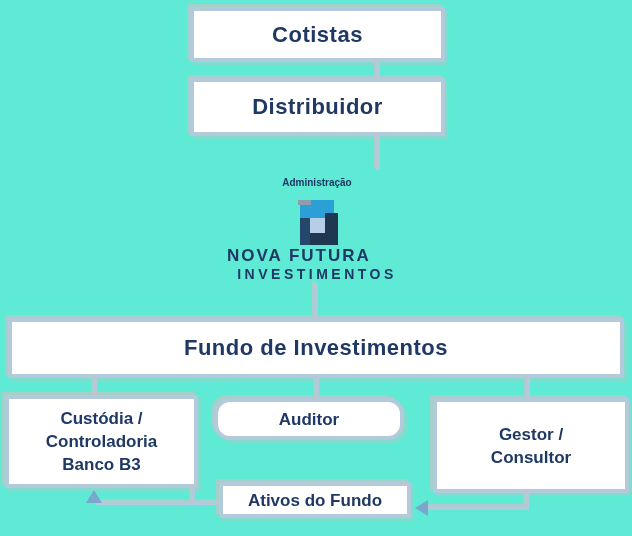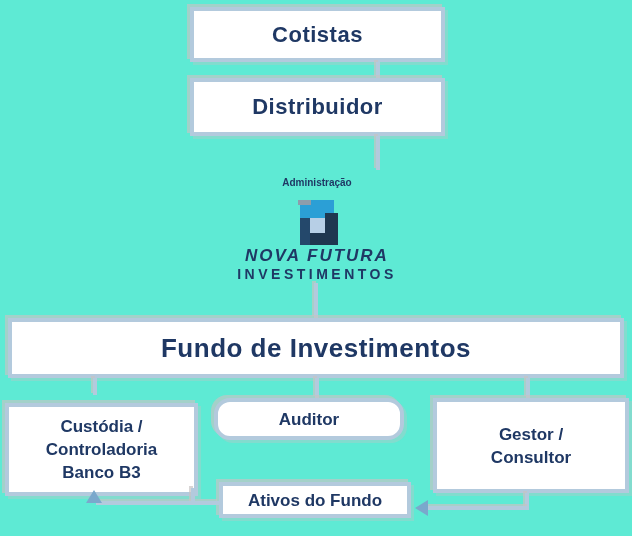--- a/index.html
+++ b/index.html
@@ -8,42 +8,42 @@
     font-family:"Liberation Sans","DejaVu Sans",sans-serif;color:#1f3864;
   }
   .box{
     position:absolute;box-sizing:border-box;background:#ffffff;
     border:4px solid #b3cadd;
     box-shadow:-3px -3px 0 rgba(199,195,195,0.65),3px 3px 0 rgba(199,195,195,0.35);
     display:flex;align-items:center;justify-content:center;text-align:center;
   }
   .lbl{font-weight:bold;color:#1f3864;}
   .lbl-xl{font-size:22px;letter-spacing:0.5px;}
-  .lbl-wide{font-size:26px;letter-spacing:0.5px;}
+  .lbl-wide{font-size:22px;letter-spacing:0.5px;}
   .lbl-md{font-size:17px;line-height:23px;}
   .line{position:absolute;background:#b3cadd;box-shadow:-2px -2px 0 rgba(199,195,195,0.7);}
   .tri-up{
     position:absolute;width:0;height:0;
     border-left:8px solid transparent;border-right:8px solid transparent;
     border-bottom:13px solid #7aa8cc;
   }
   .tri-left{
     position:absolute;width:0;height:0;
     border-top:8px solid transparent;border-bottom:8px solid transparent;
     border-right:13px solid #7aa8cc;
   }
   .admin-label{
     position:absolute;left:227px;top:177px;width:180px;text-align:center;
     font-size:10px;font-weight:bold;color:#1f3864;
   }
   .logo-mark{position:absolute;left:298px;top:200px;width:40px;height:45px;}
   .logo-mark div{position:absolute;}
   .logo-name{
-    position:absolute;left:227px;top:246px;width:180px;text-align:center;
-    font-size:17px;font-weight:bold;letter-spacing:2px;color:#1f3864;white-space:nowrap;font-style:italic;
+    position:absolute;left:227px;top:246px;width:180px;
+    font-size:17px;font-weight:bold;letter-spacing:2px;color:#1f3864;white-space:nowrap;
   }
   .logo-tagline{
     position:absolute;left:227px;top:266px;width:180px;text-align:center;
     font-size:14px;font-weight:bold;letter-spacing:3.5px;color:#1f3864;white-space:nowrap;
   }
   .multiline{display:flex;flex-direction:column;}
 </style>
 </head>
 <body>
 
@@ -78,21 +78,21 @@
   <div class="line" style="left:314px;top:283px;width:4px;height:35px;"></div>
 
   <div class="box" style="left:8px;top:318px;width:616px;height:60px;">
     <span class="lbl lbl-wide">Fundo de Investimentos</span>
   </div>
 
   <div class="line" style="left:93px;top:378px;width:4px;height:17px;"></div>
   <div class="line" style="left:315px;top:378px;width:4px;height:20px;"></div>
   <div class="line" style="left:526px;top:378px;width:4px;height:20px;"></div>
 
-  <div class="box" style="left:5px;top:395px;width:193px;height:93px;margin-top:8px;">
+  <div class="box" style="left:5px;top:395px;width:193px;height:93px;">
     <span class="lbl lbl-md multiline">
       <span>Custódia /</span>
       <span>Controladoria</span>
       <span>Banco B3</span>
     </span>
   </div>
 
   <div class="box" style="left:214px;top:398px;width:190px;height:42px;border-radius:16px;">
     <span class="lbl lbl-md">Auditor</span>
   </div>

